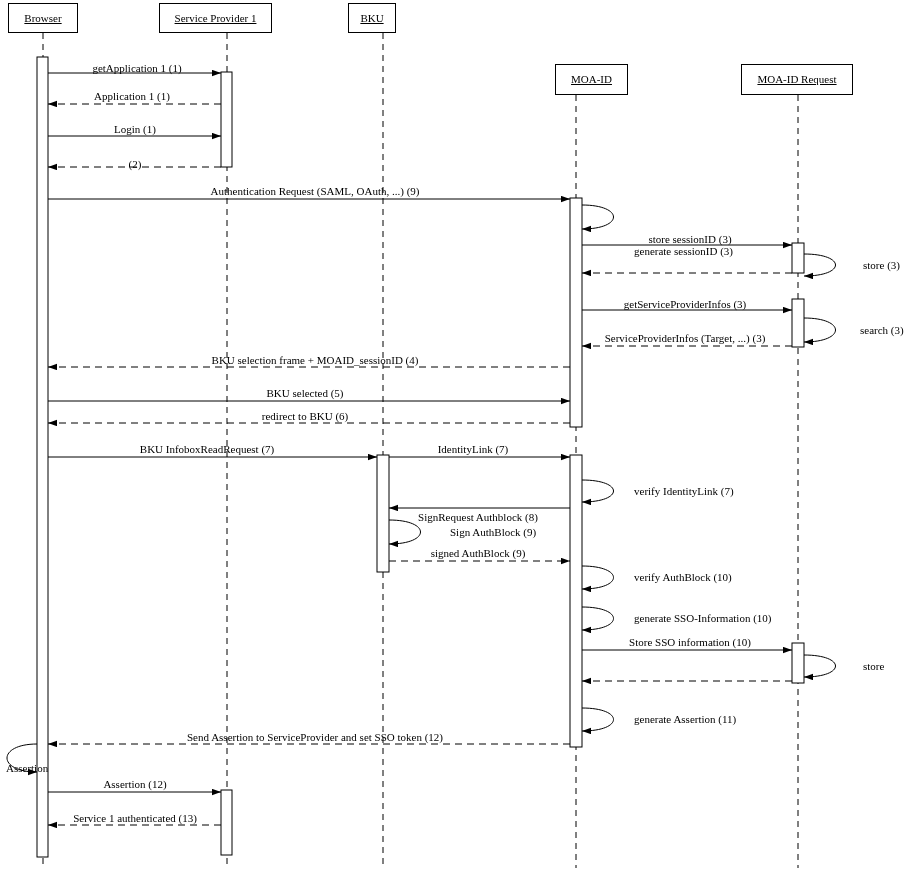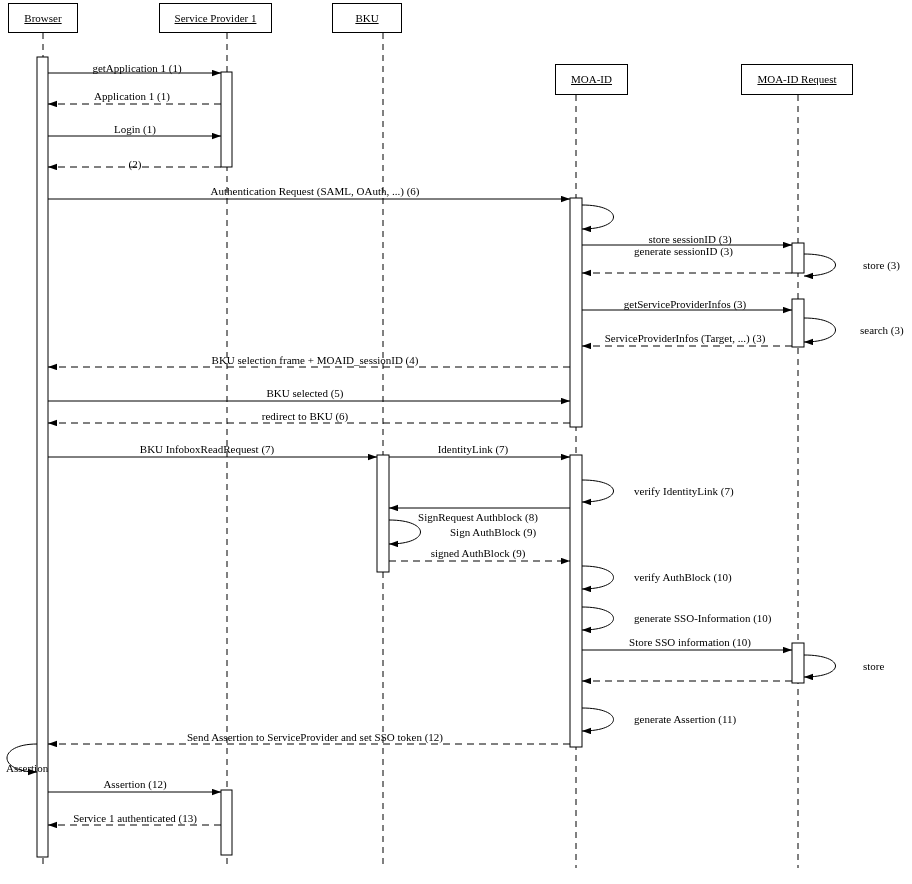--- a/index.html
+++ b/index.html
@@ -119,36 +119,36 @@
         <line x1="221" y1="825" x2="48" y2="825" stroke="#000000" stroke-width="1" marker-end="url(#ah)" stroke-dasharray="7,5"></line>
       </g>
   </svg>
   <div id="actor-boxes">
       <div class="actor-box" style="left: 8px; top: 3px; width: 70px; height: 30px;">
         <span class="actor-label">Browser</span>
       </div>
       <div class="actor-box" style="left: 159px; top: 3px; width: 113px; height: 30px;">
         <span class="actor-label">Service Provider 1</span>
       </div>
-      <div class="actor-box" style="left: 332px; top: 3px; width: 70px; height: 30px; justify-content: center;">
+      <div class="actor-box" style="left: 348px; top: 3px; width: 48px; height: 30px; justify-content: center;">
         <span class="actor-label">BKU</span>
       </div>
       <div class="actor-box" style="left: 539px; top: 64px; width: 73px; height: 31px; margin-left: 16px;">
         <span class="actor-label">MOA-ID</span>
       </div>
       <div class="actor-box" style="left: 741px; top: 64px; width: 112px; height: 31px;">
         <span class="actor-label">MOA-ID Request</span>
       </div>
     </div>
   <div id="msg-labels">
       <div class="msg-label center" style="left: 137px; top: 62px;">getApplication 1 (1)</div>
       <div class="msg-label center" style="left: 132px; top: 90px;">Application 1 (1)</div>
       <div class="msg-label center" style="left: 135px; top: 123px;">Login (1)</div>
       <div class="msg-label center" style="left: 135px; top: 158px;">(2)</div>
-      <div class="msg-label center" style="left: 315px; top: 185px;">Authentication Request (SAML, OAuth, ...)  (6)</div>
+      <div class="msg-label center" style="left: 315px; top: 185px;">Authentication Request (SAML, OAuth, ...)  (9)</div>
       <div class="msg-label left" style="left: 634px; top: 209px; margin-top: 36px;">generate sessionID  (3)</div>
       <div class="msg-label center" style="left: 690px; top: 233px;">store sessionID (3)</div>
       <div class="msg-label left" style="left: 863px; top: 259px;">store (3)</div>
       <div class="msg-label center" style="left: 685px; top: 298px;">getServiceProviderInfos (3)</div>
       <div class="msg-label left" style="left: 860px; top: 324px;">search (3)</div>
       <div class="msg-label center" style="left: 685px; top: 332px;">ServiceProviderInfos (Target, ...) (3)</div>
       <div class="msg-label center" style="left: 315px; top: 354px;">BKU selection frame + MOAID_sessionID (4)</div>
       <div class="msg-label center" style="left: 305px; top: 387px;">BKU selected (5)</div>
       <div class="msg-label center" style="left: 305px; top: 410px;">redirect to BKU (6)</div>
       <div class="msg-label center" style="left: 207px; top: 443px;">BKU InfoboxReadRequest (7)</div>

